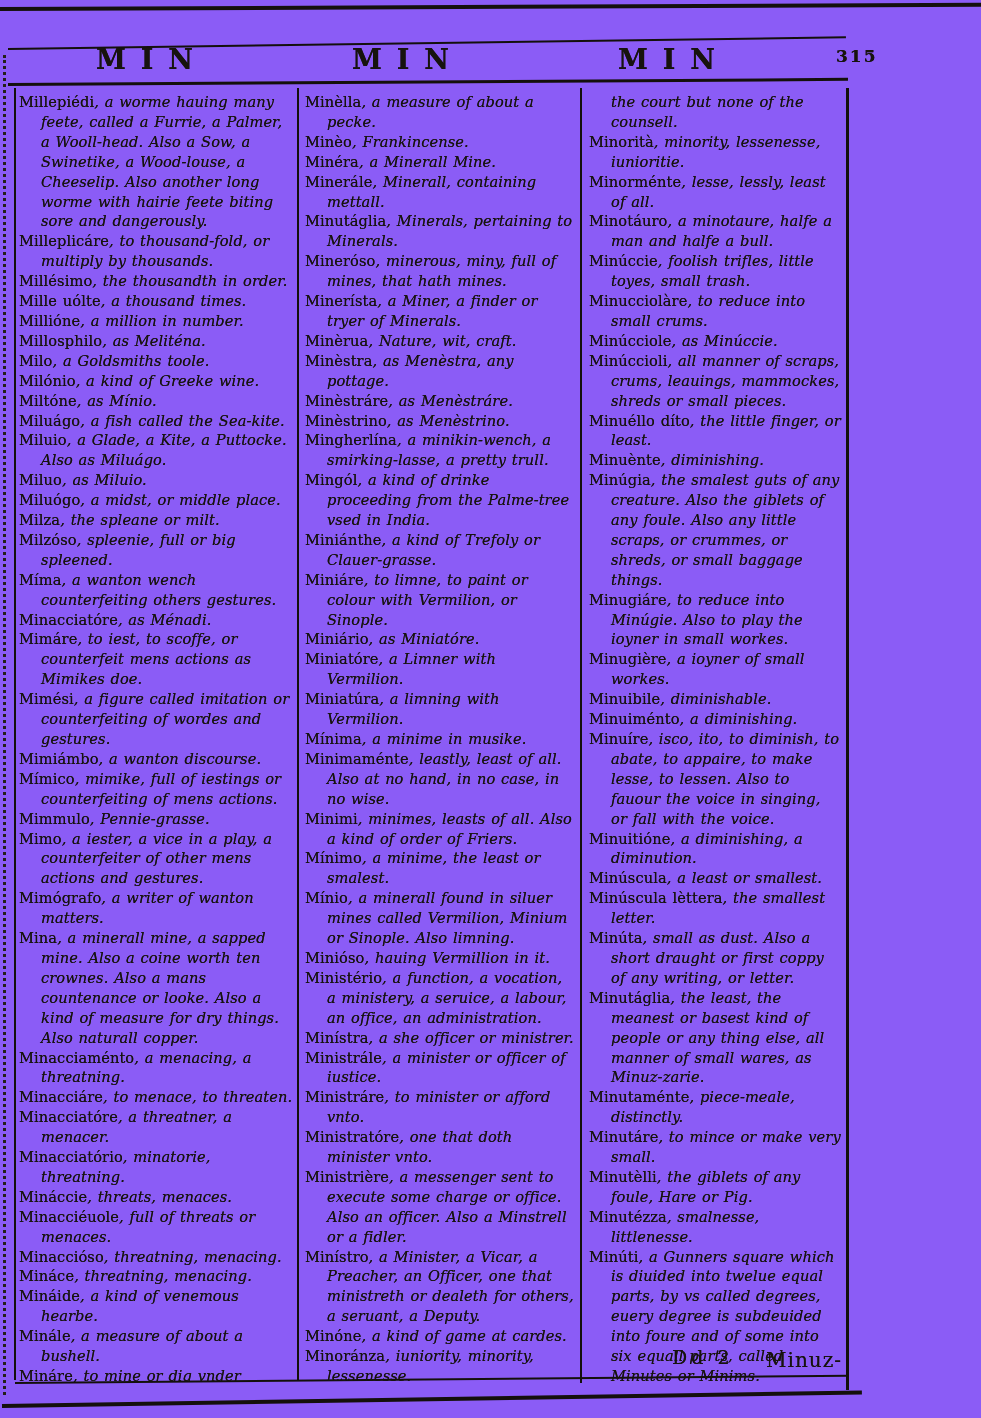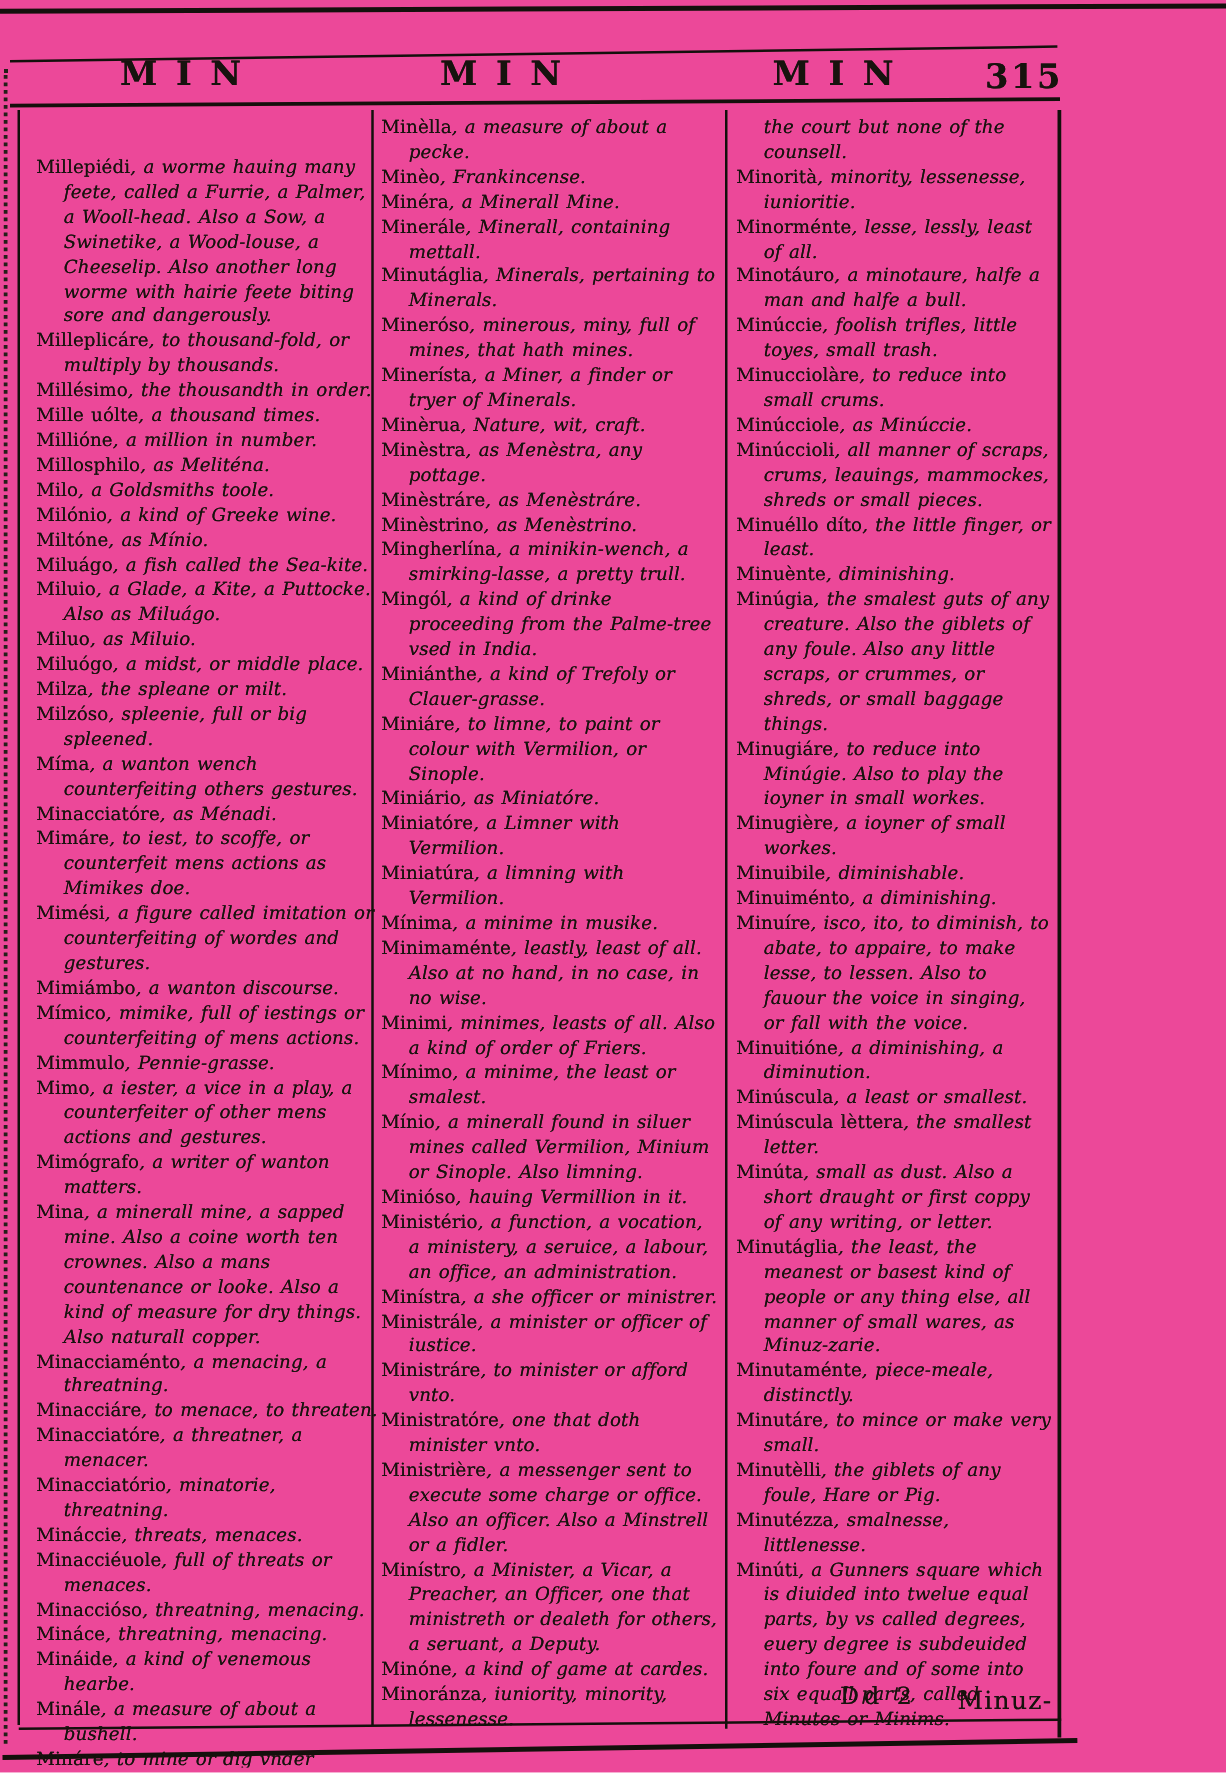--- a/index.html
+++ b/index.html
@@ -1,31 +1,31 @@
 <!DOCTYPE html>
 <html><head>
 <meta charset="utf-8">
 <style>
   html,body{margin:0;padding:0;background:#ffffff;}
   .page{
-    position:relative;width:981px;height:1418px;background:#ec4899;
+    position:relative;width:981px;height:1418px;background:#8b5cf6;
     overflow:hidden;font-family:"DejaVu Serif","Liberation Serif",serif;
     color:#17130e;
   }
   
   .rule-h{position:absolute;background:#14100c;transform-origin:left center;}
   .rule-v{position:absolute;background:#14100c;}
   .edge-dots{position:absolute;border-left:3px dotted #241f19;width:0;}
   
   .running-head{
     position:absolute;top:44px;font-size:27px;font-weight:bold;
     letter-spacing:0.55em;color:#17130e;
   }
   .page-number{
-    position:absolute;top:46px;font-size:27px;font-weight:bold;letter-spacing:2px;
+    position:absolute;top:46px;font-size:17px;font-weight:bold;letter-spacing:2px;margin-left:48px;
   }
   
   .col{
     position:absolute;top:92px;height:1290px;overflow:hidden;
     font-size:14.6px;line-height:19.9px;text-align:left;
   }
   .entry{
     margin:0;padding-left:22px;text-indent:-22px;
     letter-spacing:0.1px;word-spacing:1px;
   }
@@ -51,21 +51,21 @@
   <div class="rule-v" style="left:580px;top:88px;width:2px;height:1295px;"></div>
   <div class="rule-v" style="left:846px;top:88px;width:3px;height:1302px;"></div>
   <div class="rule-h" style="left:15px;top:1382px;width:834px;height:2px;transform:rotate(-0.5deg);"></div>
   <div class="rule-h" style="left:2px;top:1404px;width:860px;height:4px;transform:rotate(-0.9deg);"></div>
 
   <div class="running-head" style="left:96px;">MIN</div>
   <div class="running-head" style="left:352px;">MIN</div>
   <div class="running-head" style="left:618px;">MIN</div>
   <div class="page-number" style="left:788px;">315</div>
 
-  <div class="col" style="left:29px;width:274px;margin-top:32px;">
+  <div class="col" style="left:19px;width:274px;">
       <p class="entry"><span class="term">Millepiédi</span><span class="def">, a worme hauing many feete, called a Furrie, a Palmer, a Wooll-head. Also a Sow, a Swinetike, a Wood-louse, a Cheeselip. Also another long worme with hairie feete biting sore and dangerously.</span></p>
       <p class="entry"><span class="term">Milleplicáre</span><span class="def">, to thousand-fold, or multiply by thousands.</span></p>
       <p class="entry"><span class="term">Millésimo</span><span class="def">, the thousandth in order.</span></p>
       <p class="entry"><span class="term">Mille uólte</span><span class="def">, a thousand times.</span></p>
       <p class="entry"><span class="term">Millióne</span><span class="def">, a million in number.</span></p>
       <p class="entry"><span class="term">Millosphilo</span><span class="def">, as Meliténa.</span></p>
       <p class="entry"><span class="term">Milo</span><span class="def">, a Goldsmiths toole.</span></p>
       <p class="entry"><span class="term">Milónio</span><span class="def">, a kind of Greeke wine.</span></p>
       <p class="entry"><span class="term">Miltóne</span><span class="def">, as Mínio.</span></p>
       <p class="entry"><span class="term">Miluágo</span><span class="def">, a fish called the Sea-kite.</span></p>

